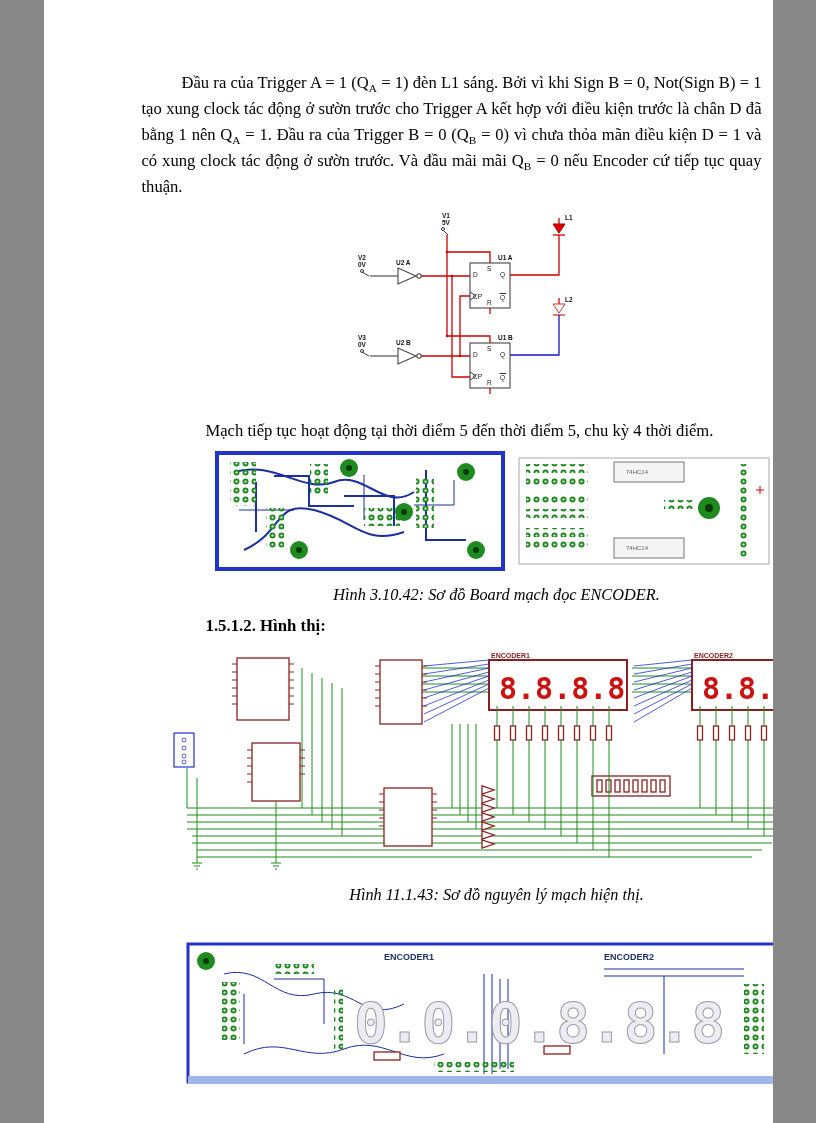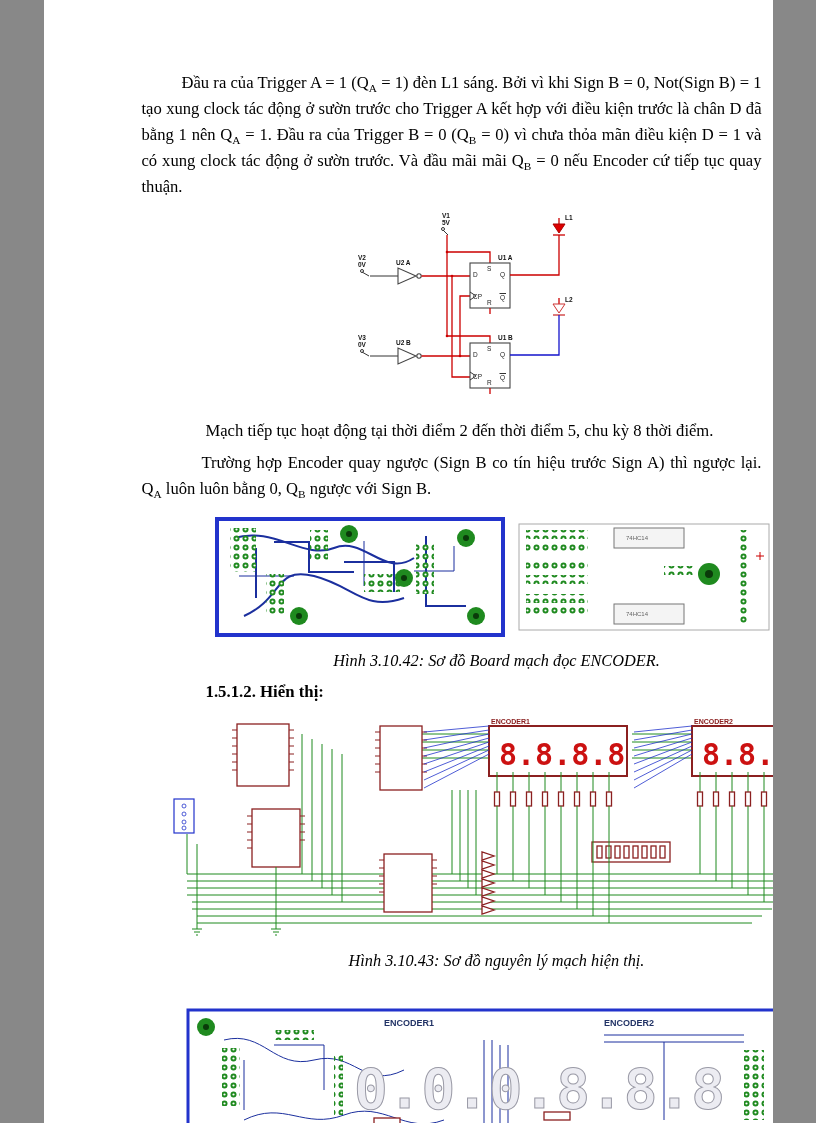--- a/index.html
+++ b/index.html
@@ -138,22 +138,21 @@
         <g>
           <text class="sch-des" x="213" y="94">L2</text>
           <path class="wr" d="M207 90 V96"></path>
           <polygon points="201,96 213,96 207,105" fill="#fff" stroke="#cc3333" stroke-width="1"></polygon>
           <line x1="201" y1="107" x2="213" y2="107" stroke="#cc3333" stroke-width="1.3"></line>
           <path class="wb" d="M158 147 H207 V107"></path>
         </g>
       </svg>
     </div>
 
-    <p class="para p2">Mạch tiếp  tục hoạt động tại thời điểm 2 đến thời điểm 5, chu kỳ 8 thời điểm.</p>
-    <p class="para p3">Trường  hợp Encoder quay ngược (Sign B co tín hiệu trước Sign A) thì ngược lại. Q<sub>A</sub> luôn luôn bằng  0, Q<sub>B</sub> ngược với Sign B.</p>
+    <p class="para p2">Mạch tiếp  tục hoạt động tại thời điểm 5 đến thời điểm 5, chu kỳ 4 thời điểm.</p>
 
     <div class="fig fig-board1">
       <svg width="560" height="122" viewBox="0 0 560 122">
         <defs>
           <pattern id="pads" width="9" height="9" patternUnits="userSpaceOnUse">
             <circle cx="4.5" cy="4.5" r="3" fill="#1f8a1f"></circle>
             <circle cx="4.5" cy="4.5" r="1.1" fill="#fff"></circle>
           </pattern>
         </defs>
 
@@ -216,21 +215,21 @@
           </g>
           <rect x="225" y="14" width="9" height="94" fill="url(#pads)"></rect>
           <line x1="242" y1="40" x2="250" y2="40" stroke="#cc0000" stroke-width="1"></line>
           <line x1="246" y1="36" x2="246" y2="44" stroke="#cc0000" stroke-width="1"></line>
         </g>
       </svg>
     </div>
 
     <div class="caption">Hình 3.10.42: Sơ đồ Board mạch đọc ENCODER.</div>
 
-    <div class="heading">1.5.1.2. Hiển thị:</div>
+    <div class="heading">1.5.1.2. Hình thị:</div>
 
     <div class="fig fig-disp">
       <svg width="690" height="222" viewBox="0 0 690 222">
 
         <g>
           <path class="gw" d="M35 160 H660 M35 167 H660 M35 174 H650 M35 181 H640 M40 188 H630 M40 195 H620 M45 202 H610 M45 209 H600"></path>
           <path class="gw" d="M35 160 V120 M45 209 V130 M150 20 V160 M160 25 V167 M170 30 V174 M180 35 V181 M190 40 V188"></path>
           <path class="gw" d="M270 20 H337 M270 28 H337 M270 36 H337 M270 44 H337 M480 20 H540 M480 28 H540 M480 36 H540 M480 44 H540"></path>
           <path class="gw" d="M300 76 V160 M308 76 V167 M316 76 V174 M324 76 V181"></path>
         </g>
@@ -324,21 +323,21 @@
           <path class="gw" d="M548 92 V160 M564 92 V167 M580 92 V174 M596 92 V181 M612 92 V188 M628 92 V195 M644 92 V202 M660 92 V209"></path>
         </g>
 
         <g stroke="#1e8a1e" stroke-width="1">
           <path d="M45 209 V215 M40 215 H50 M42 218 H48 M44 221 H46"></path>
           <path d="M124 153 V215 M119 215 H129 M121 218 H127 M123 221 H125"></path>
         </g>
       </svg>
     </div>
 
-    <div class="caption cap43">Hình 3.10.43: Sơ đồ nguyên lý mạch hiện thị.</div>
+    <div class="caption cap43">Hình 11.1.43: Sơ đồ nguyên lý mạch hiện thị.</div>
 
     <div class="fig fig-board2">
       <svg width="630" height="150" viewBox="0 0 630 150">
         <rect x="4" y="10" width="622" height="138" fill="#fff" stroke="#2233cc" stroke-width="3"></rect>
         <g>
           <circle cx="22" cy="27" r="9" fill="#1f8a1f"></circle>
             <circle cx="22" cy="27" r="3" fill="#0a3a0a"></circle>
         </g>
         <g>
           <circle cx="608" cy="27" r="9" fill="#1f8a1f"></circle>

